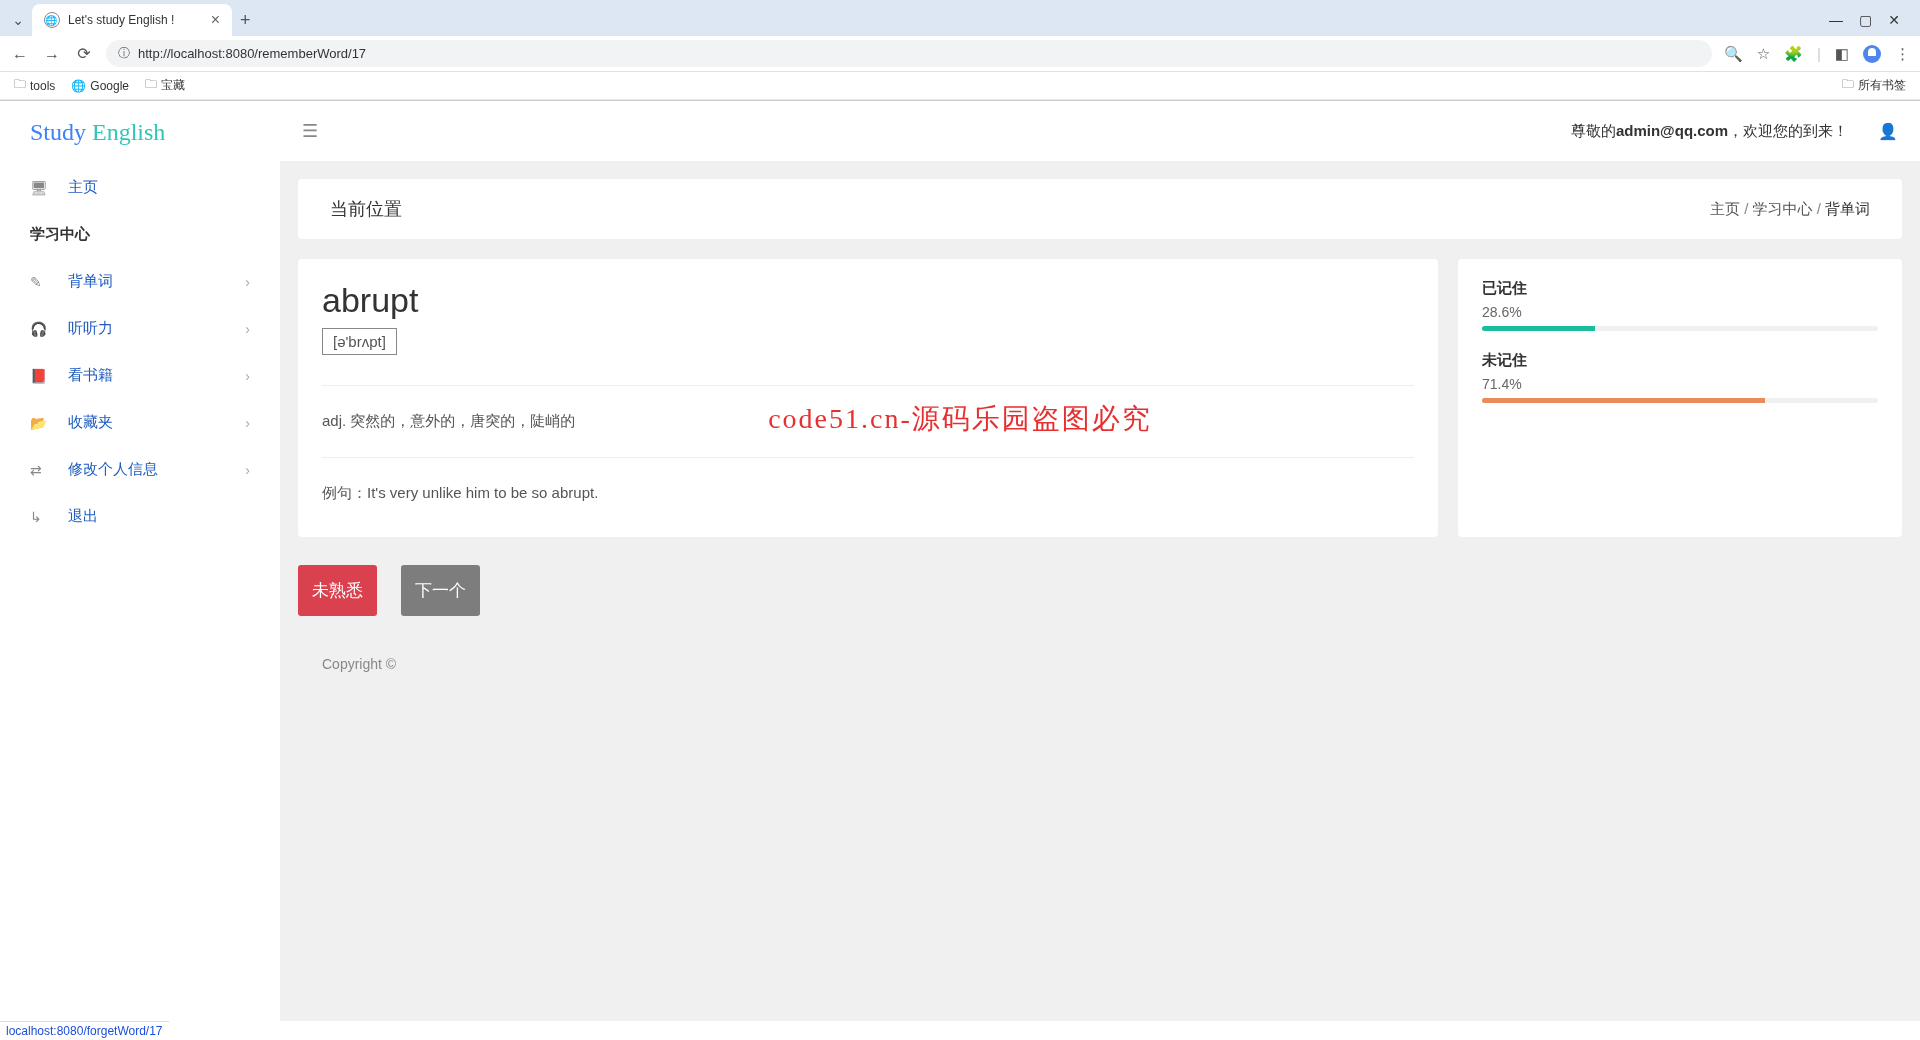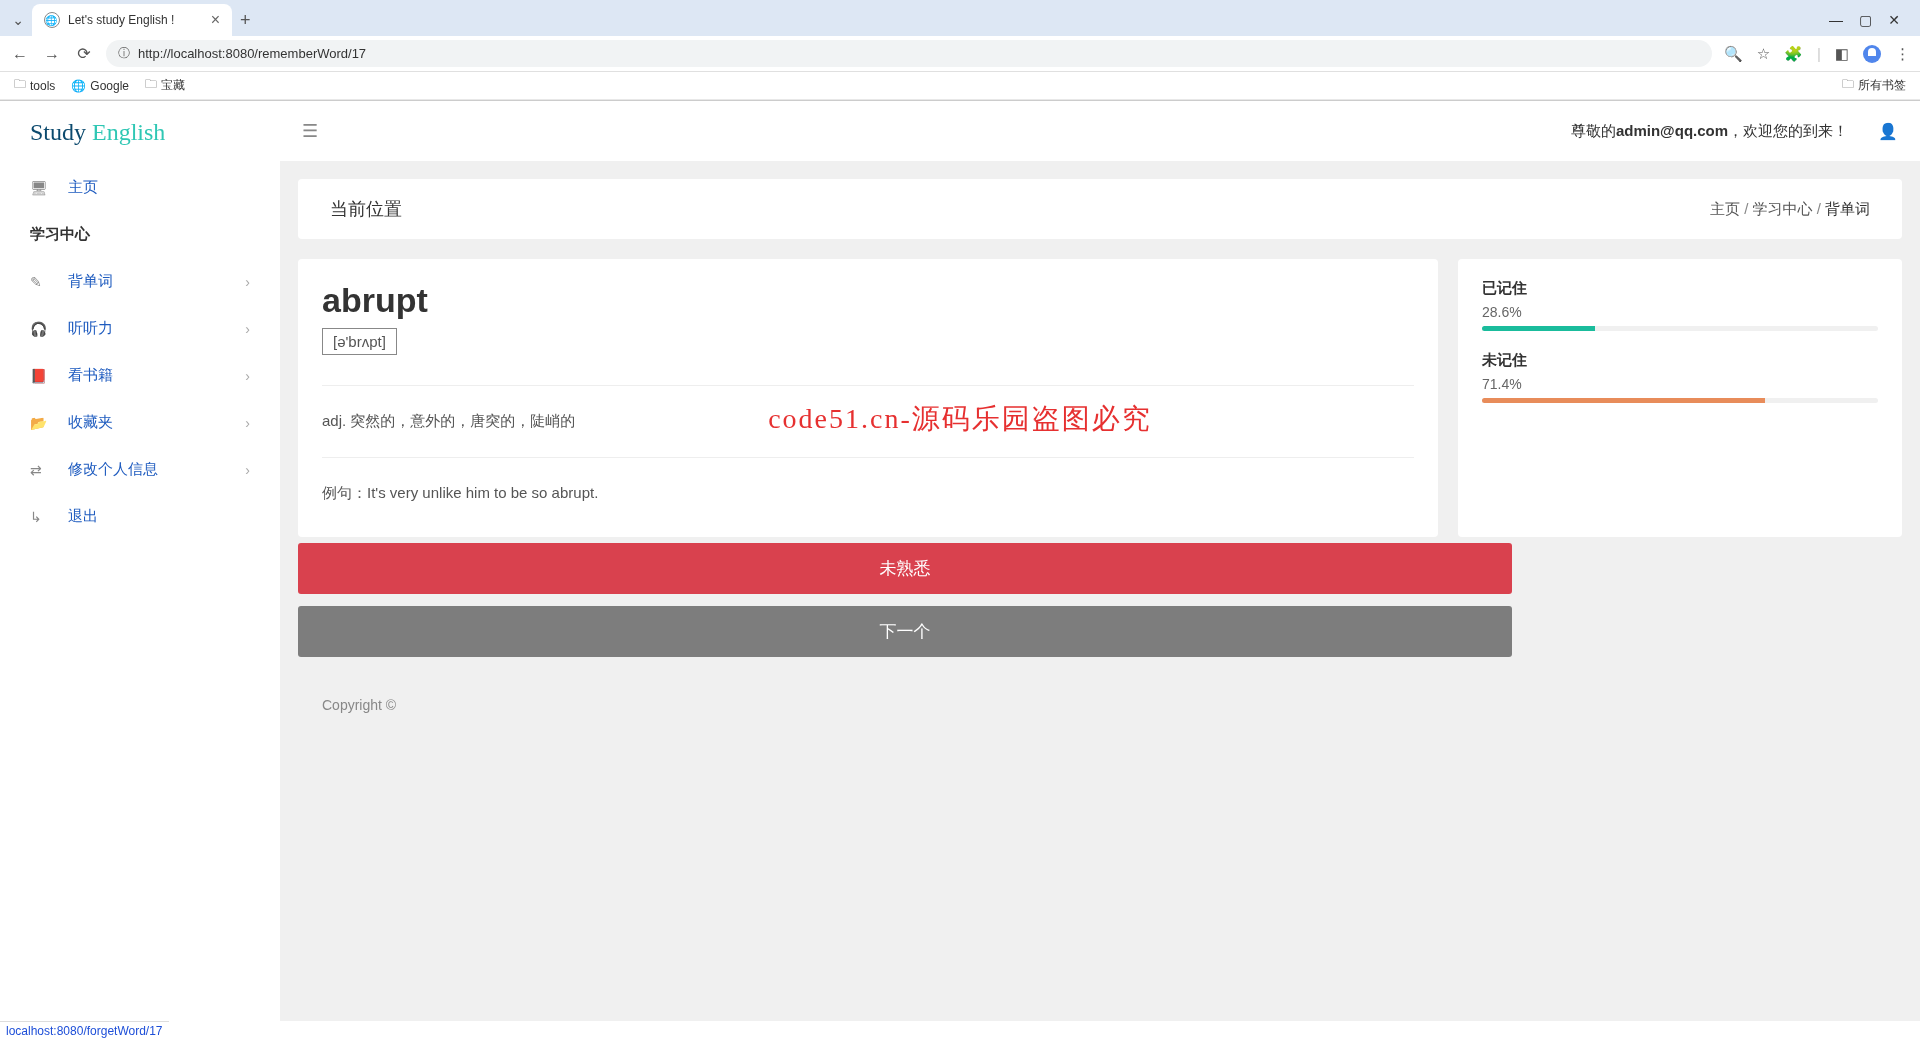--- a/index.html
+++ b/index.html
@@ -28,21 +28,21 @@
     
     .bookmarks-bar { background: #fff; display: flex; align-items: center; height: 28px; padding: 0 14px; gap: 16px; font-size: 12px; color: #333; border-bottom: 1px solid #e8e8e8; }
     .bookmark-item { display: flex; align-items: center; gap: 4px; cursor: pointer; }
     .bookmark-item .folder-icon { color: #555; }
     .bookmarks-bar .all-bookmarks { margin-left: auto; }
     
     
     .app { display: flex; height: calc(100vh - 100px - 20px); }
     .sidebar { width: 280px; background: #fff; padding: 18px 0; display: flex; flex-direction: column; }
     .logo { padding: 0 30px 18px; font-size: 24px; font-family: Georgia, serif; }
-    .logo .s1 { color: #0c4a6e; }
+    .logo .s1 { color: #3b82f6; }
     .logo .s2 { color: #2fc7b4; }
     .nav-item { display: flex; align-items: center; padding: 14px 30px; color: #1e5bbf; cursor: pointer; gap: 20px; position: relative; }
     .nav-item.section-header { color: #333; font-weight: bold; cursor: default; }
     .nav-item .nav-icon { width: 18px; font-size: 14px; color: #888; }
     .nav-item .nav-label { flex: 1; font-size: 15px; }
     .nav-item .chevron { color: #aaa; font-size: 14px; }
     
     .main-area { flex: 1; background: #f0f0f0; display: flex; flex-direction: column; overflow: auto; }
     .topbar { background: #fff; height: 60px; display: flex; align-items: center; padding: 0 22px; gap: 16px; }
     .hamburger { cursor: pointer; font-size: 18px; color: #888; }
@@ -52,36 +52,36 @@
     
     .content { padding: 18px; flex: 1; }
     .breadcrumb-card { background: #fff; border-radius: 4px; padding: 18px 32px; display: flex; align-items: center; margin-bottom: 20px; }
     .breadcrumb-card .loc-label { font-size: 18px; color: #333; }
     .breadcrumb-card .crumbs { margin-left: auto; font-size: 15px; color: #888; }
     .breadcrumb-card .crumbs a { color: #555; text-decoration: none; }
     .breadcrumb-card .crumbs .active { color: #333; }
     
     .row { display: flex; gap: 20px; }
     .word-card { flex: 1; background: #fff; border-radius: 4px; padding: 22px 24px; }
-    .word-title { font-size: 34px; font-weight: 700; color: #333; margin-bottom: 8px; }
+    .word-title { font-size: 34px; font-weight: 400; color: #333; margin-bottom: 8px; }
     .pronunciation { display: inline-block; border: 1px solid #888; padding: 4px 10px; font-size: 15px; color: #555; margin-bottom: 16px; }
     .divider { border-top: 1px solid #eee; margin: 14px 0; }
     .definition { font-size: 15px; color: #555; padding: 12px 0; }
     .example { font-size: 15px; color: #555; padding: 12px 0; }
     
     .stats-card { width: 444px; background: #fff; border-radius: 4px; padding: 20px 24px; }
     .stat-block { margin-bottom: 20px; }
     .stat-label { font-size: 15px; font-weight: bold; color: #333; margin-bottom: 6px; }
     .stat-value { font-size: 14px; color: #666; margin-bottom: 6px; }
     .progress-bar { height: 5px; background: #f0f0f0; border-radius: 3px; overflow: hidden; }
     .progress-fill { height: 100%; }
     .progress-fill.teal { background: #1abc9c; }
     .progress-fill.orange { background: #e88c5a; }
     
-    .action-buttons { margin-top: 6px; max-width: calc(100% - 390px); display: flex; flex-direction: column; gap: 12px; }
+    .action-buttons { margin-top: 28px; max-width: calc(100% - 390px); display: flex; flex-direction: row; gap: 24px; }
     .btn { padding: 14px; border: none; border-radius: 3px; font-size: 17px; cursor: pointer; color: #fff; }
     .btn-red { background: #d9414e; }
     .btn-gray { background: #7d7d7d; }
     
     .footer { padding: 40px 24px 20px; color: #888; font-size: 14px; }
     
     .status-bar { position: fixed; bottom: 0; left: 0; background: #fff; border-top: 1px solid #ddd; font-size: 12px; padding: 2px 6px; color: #1d4ed8; }
     .center-watermark { position: absolute; top: 400px; left: 50%; transform: translateX(-50%); color: #e63030; font-size: 28px; font-family: "SimSun", serif; letter-spacing: 2px; pointer-events: none; z-index: 5; }
   </style>
 </head>

